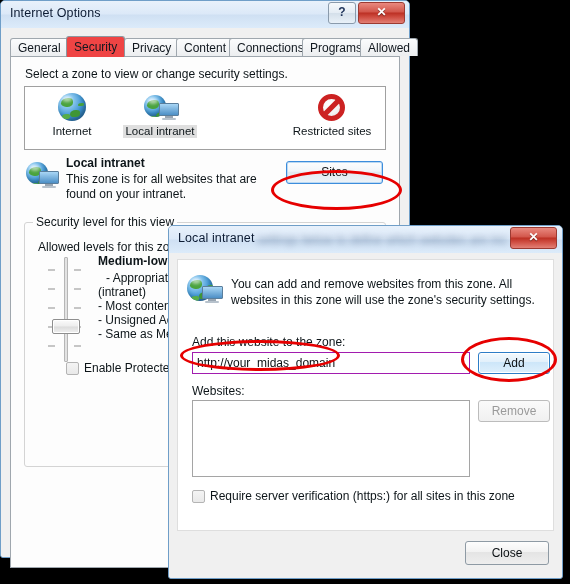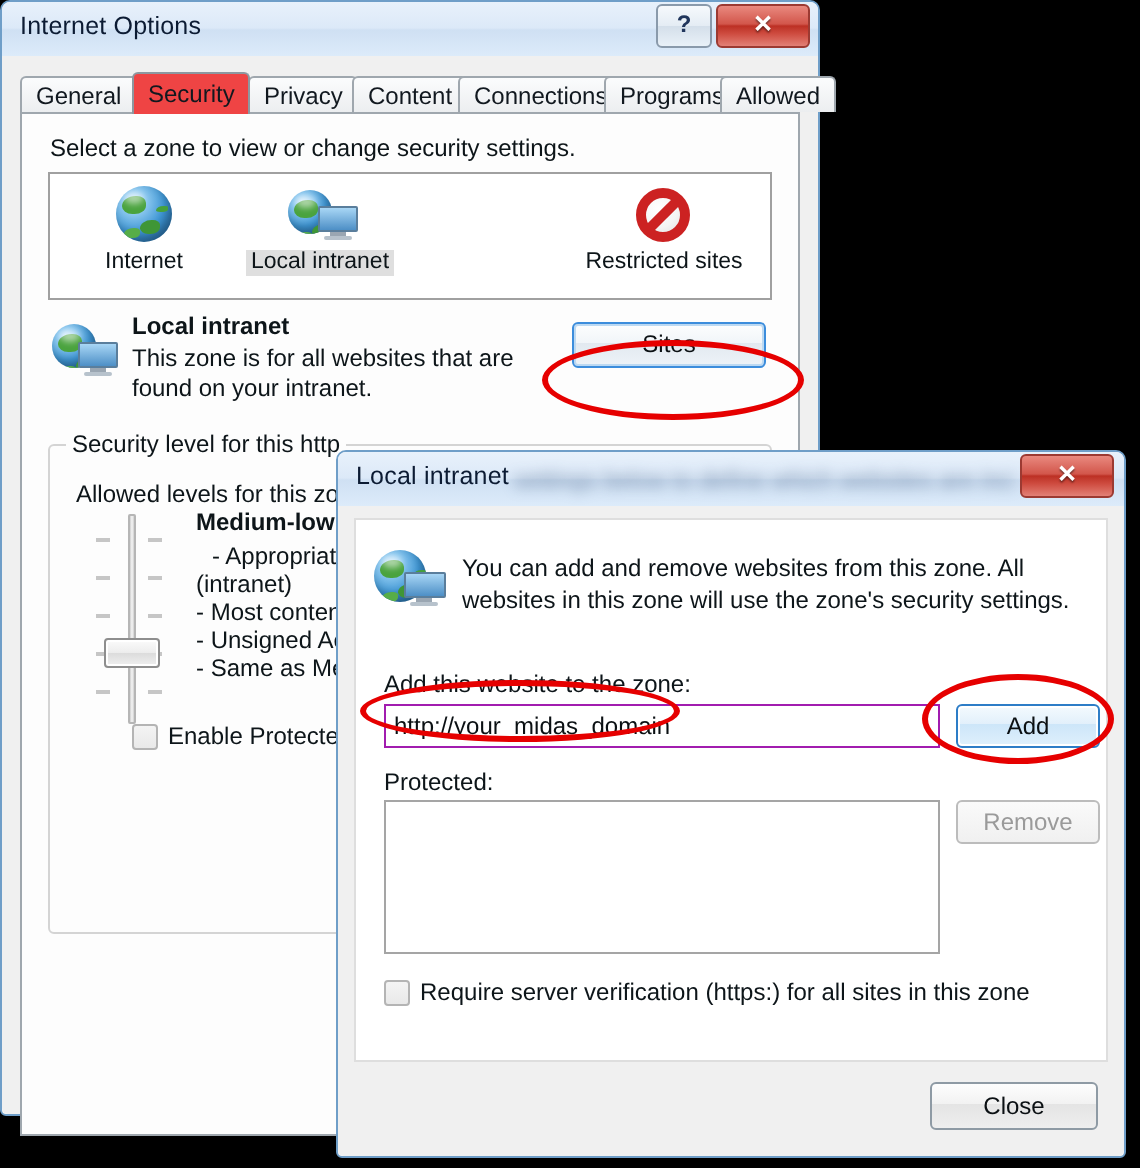--- a/index.html
+++ b/index.html
@@ -495,21 +495,21 @@
               <div class="stand"></div>
               <div class="base"></div>
           </div>
         </div>
         <div class="zone-title">Local intranet</div>
         <div class="zone-desc">This zone is for all websites that are found on your intranet.</div>
 
         <div class="pbutton focus" style="left:275px; top:104px; width:97px; height:23px; line-height:21px;">Sites</div>
 
         <div class="groupbox" style="left:13px; top:165px; width:362px; height:245px;">
-          <div class="gb-title">Security level for this http</div>
+          <div class="gb-title">Security level for this view</div>
         </div>
 
         <div class="lbl" style="left:27px; top:183px;">Allowed levels for this zone</div>
 
         <div class="slider-track" style="left:53px; top:200px; height:105px;"></div>
         <div class="tick" style="left:37px; top:212px;"></div>
         <div class="tick" style="left:63px; top:212px;"></div>
         <div class="tick" style="left:37px; top:231px;"></div>
         <div class="tick" style="left:63px; top:231px;"></div>
         <div class="tick" style="left:37px; top:250px;"></div>
@@ -556,21 +556,21 @@
       </div>
 
       <div class="li-msg">You can add and remove websites from this zone. All websites in this zone will use the zone's security settings.</div>
 
       <div class="lbl" style="left:23px; top:82px;">Add this website to the zone:</div>
 
       <input class="textinput" style="left: 23px; top: 99px; width: 278px; height: 22px;" value="http://your_midas_domain">
 
       <div class="pbutton defaultbtn" style="left:309px; top:99px; width:72px; height:22px; line-height:20px;">Add</div>
 
-      <div class="lbl" style="left:23px; top:131px;">Protected:</div>
+      <div class="lbl" style="left:23px; top:131px;">Websites:</div>
 
       <div class="listbox" style="left:23px; top:147px; width:278px; height:77px;"></div>
 
       <div class="pbutton disabled" style="left:309px; top:147px; width:72px; height:22px; line-height:20px;">Remove</div>
 
       <div class="cbox" style="left:23px; top:237px;"></div>
       <div class="lbl" style="left:41px; top:236px; white-space:nowrap;">Require server verification (https:) for all sites in this zone</div>
 
       <div class="pbutton" style="left:296px; top:288px; width:84px; height:24px; line-height:22px;">Close</div>
 

